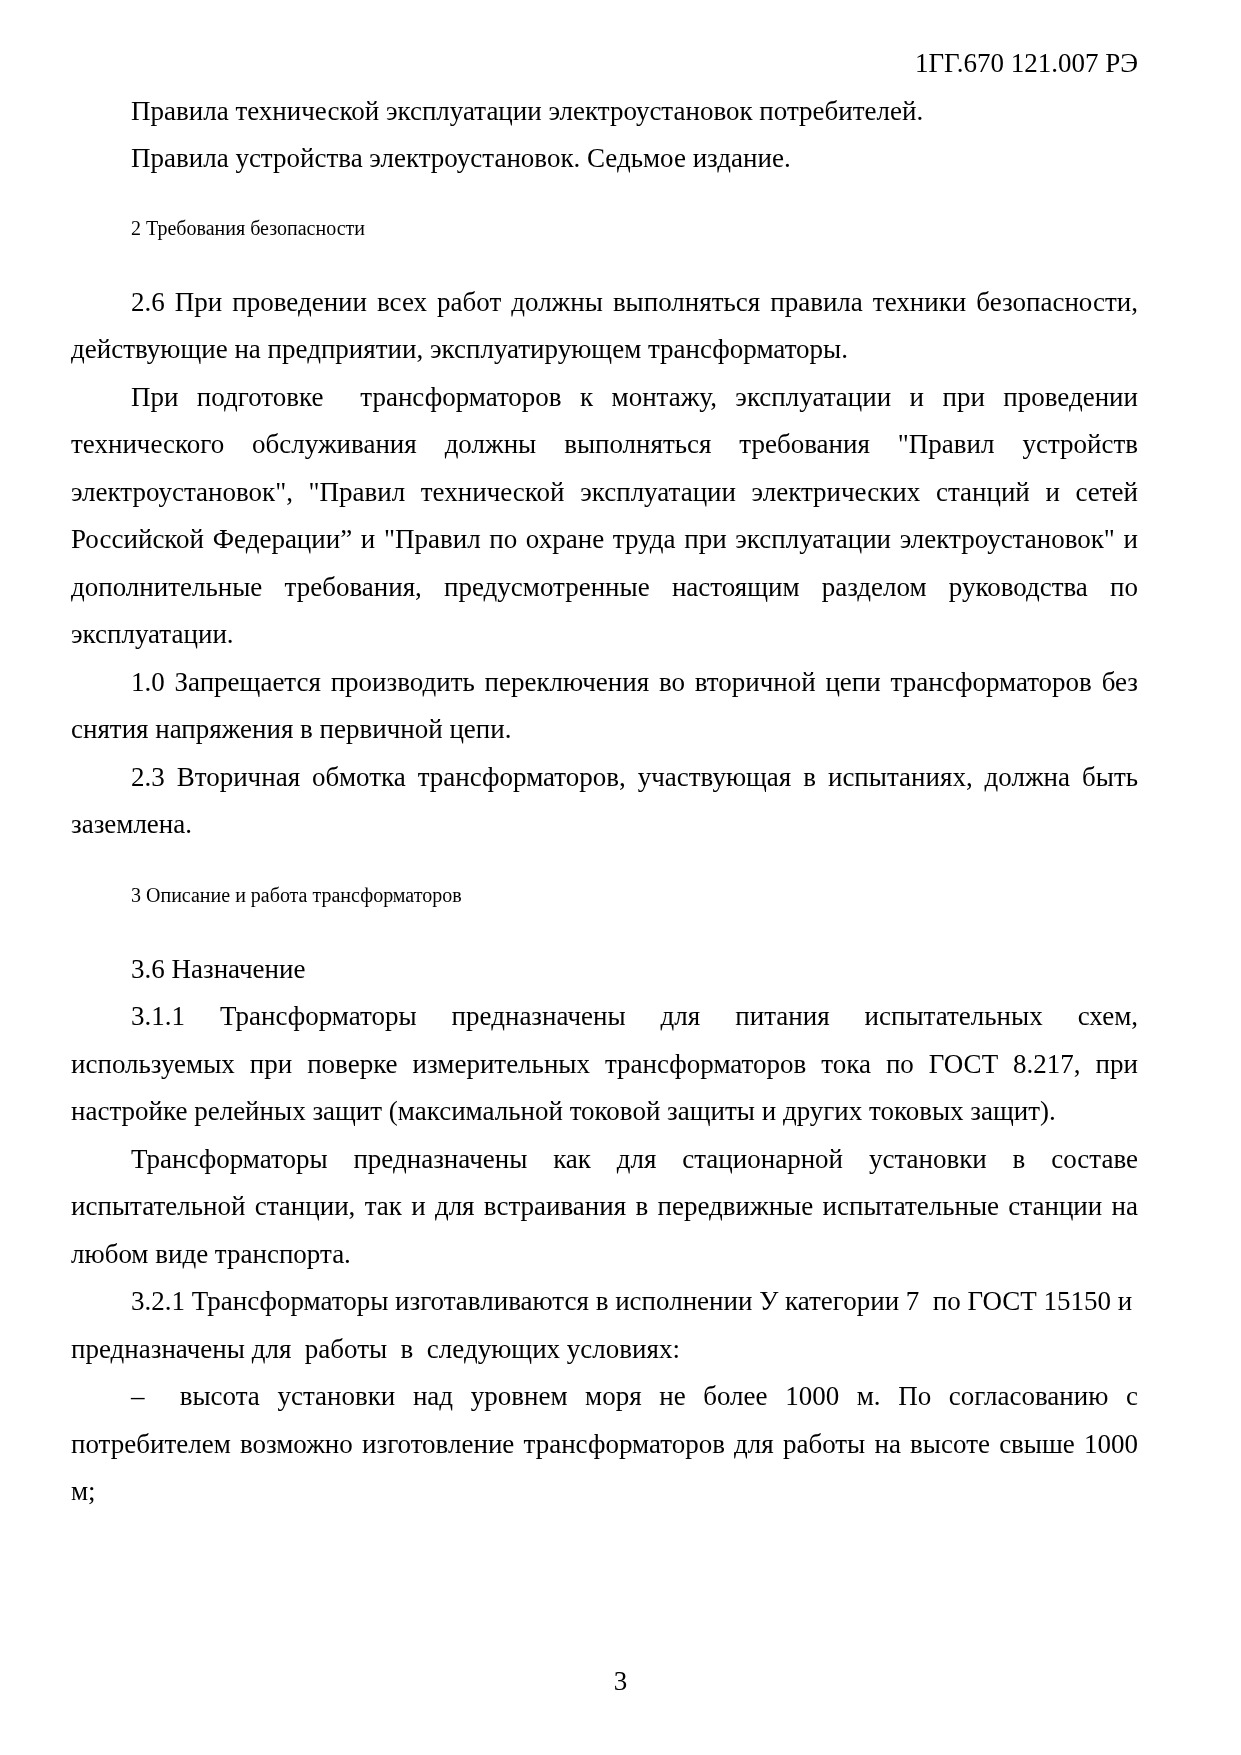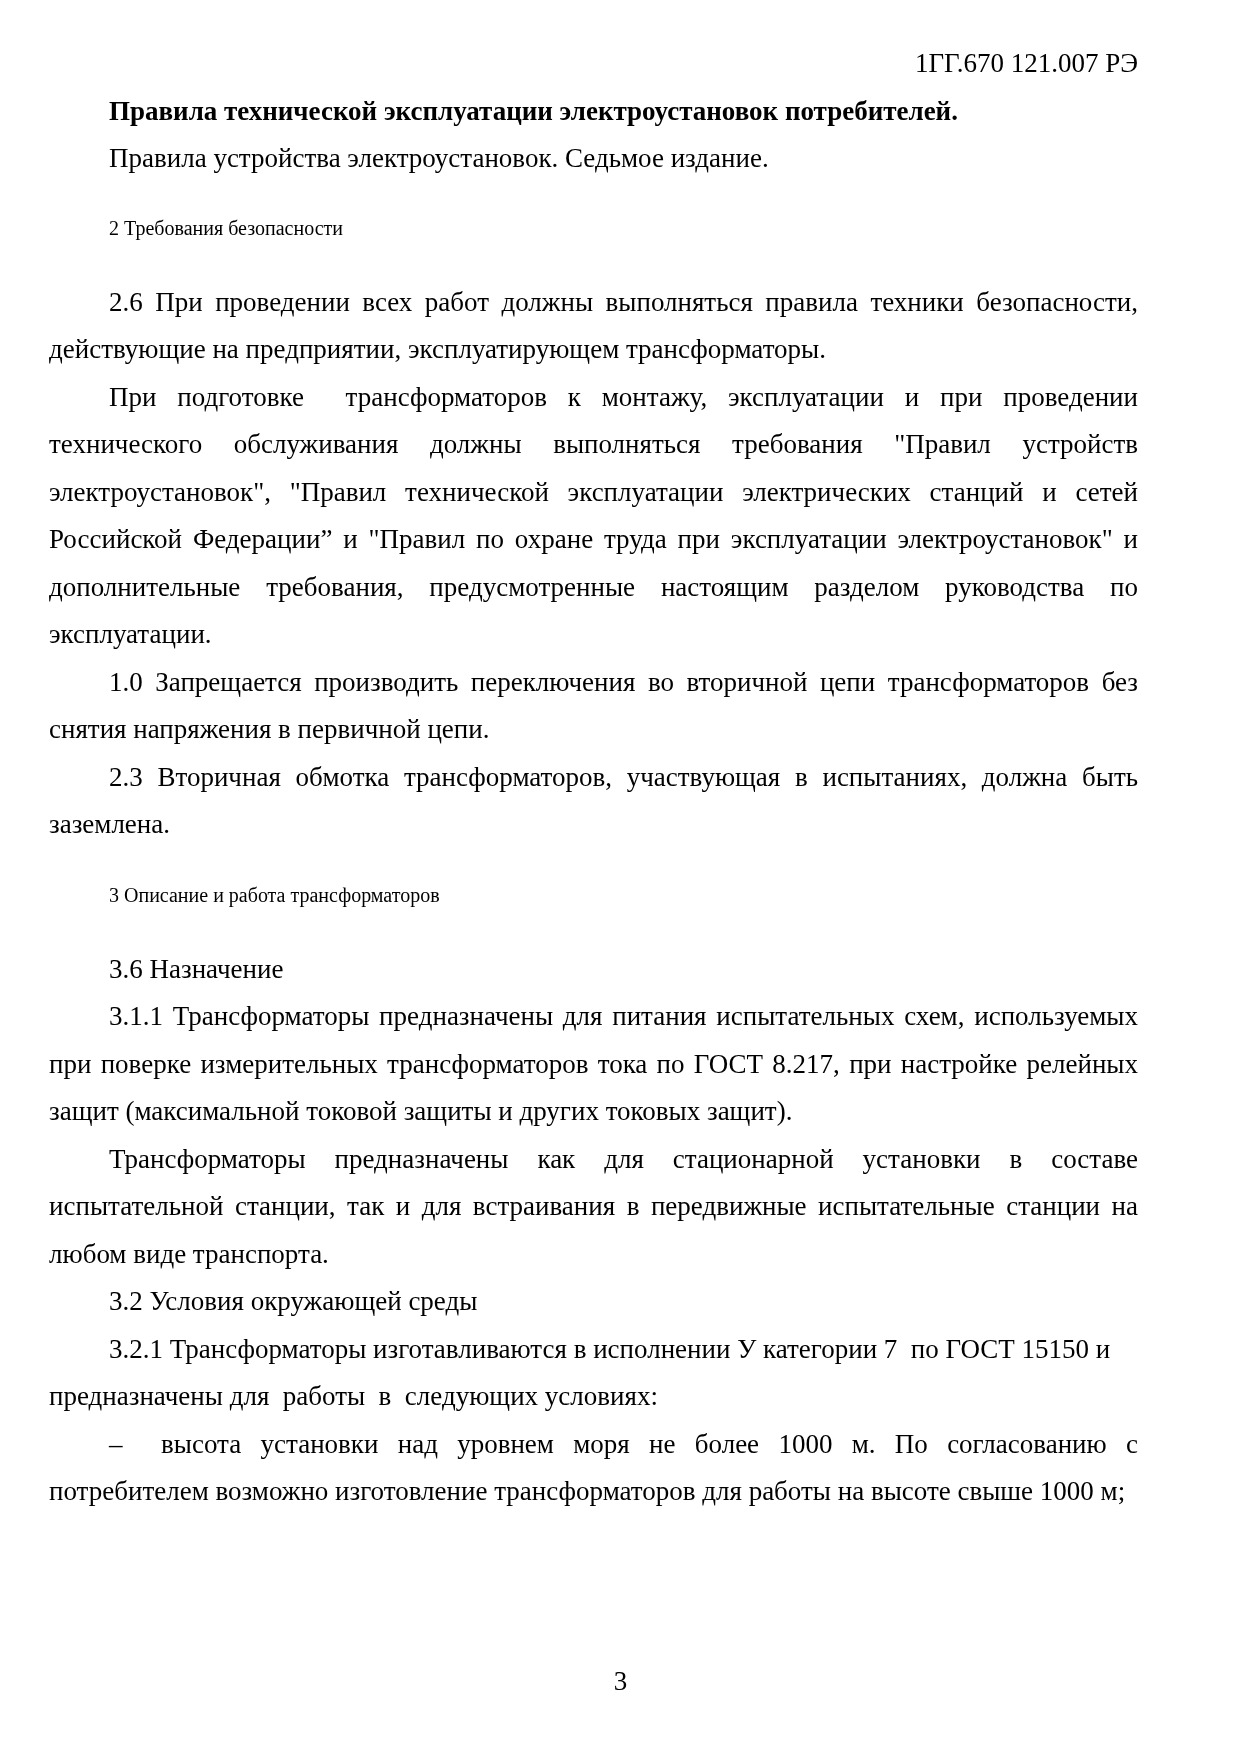--- a/index.html
+++ b/index.html
@@ -2,38 +2,38 @@
 <html lang="ru"><head>
 <meta charset="utf-8">
 <style>
   html, body { margin: 0; padding: 0; background: #ffffff; }
   .page {
     position: relative;
     width: 1241px;
     height: 1755px;
     background: #ffffff;
     box-sizing: border-box;
-    padding: 40px 103px 0 49px;
+    padding: 40px 103px 0 71px;
     font-family: "Liberation Serif", "DejaVu Serif", serif;
     font-size: 27px;
     line-height: 47.5px;
     color: #000000;
     overflow: hidden;
   }
   .doc-code {
     text-align: right;
   }
   .page p {
     margin: 0;
     white-space: pre-wrap;
   }
   .indent { text-indent: 60px; }
   .just { text-align: justify; }
   .left { text-align: left; }
-  .mt-intro { margin-top: 24px; font-weight: bold; }
+  .mt-intro { margin-top: 24px; }
   .heading {
     font-size: 20px;
     line-height: 48px;
     font-weight: normal;
     text-indent: 60px;
     margin: 21px 0 27px 0;
     white-space: pre-wrap;
   }
   .heading-3 { margin: 22px 0 27px 0; }
   .page-number {
@@ -66,21 +66,20 @@
   <p class="indent just">2.3 Вторичная обмотка трансформаторов, участвующая в испытаниях, должна быть заземлена.</p>
 
   <h2 class="heading heading-3">3 Описание и работа трансформаторов</h2>
 
   <p class="indent left">3.6 Назначение</p>
 
   <p class="indent just">3.1.1 Трансформаторы предназначены для питания испытательных схем, используемых при поверке измерительных трансформаторов тока по ГОСТ 8.217, при настройке релейных защит (максимальной токовой защиты и других токовых защит).</p>
 
   <p class="indent just">Трансформаторы предназначены как для стационарной установки в составе испытательной станции, так и для встраивания в передвижные испытательные станции на любом виде транспорта.</p>
 
-  <p class="indent left">3.2 Условия окружающей среды</p>
 
   <p class="indent left">3.2.1 Трансформаторы изготавливаются в исполнении У категории 7  по ГОСТ 15150 и  предназначены для  работы  в  следующих условиях:</p>
 
   <p class="indent just">–  высота установки над уровнем моря не более 1000 м. По согласованию с потребителем возможно изготовление трансформаторов для работы на высоте свыше 1000 м;</p>
 
   <div class="page-number">3</div>
 
 </div>
 
 </body></html>

